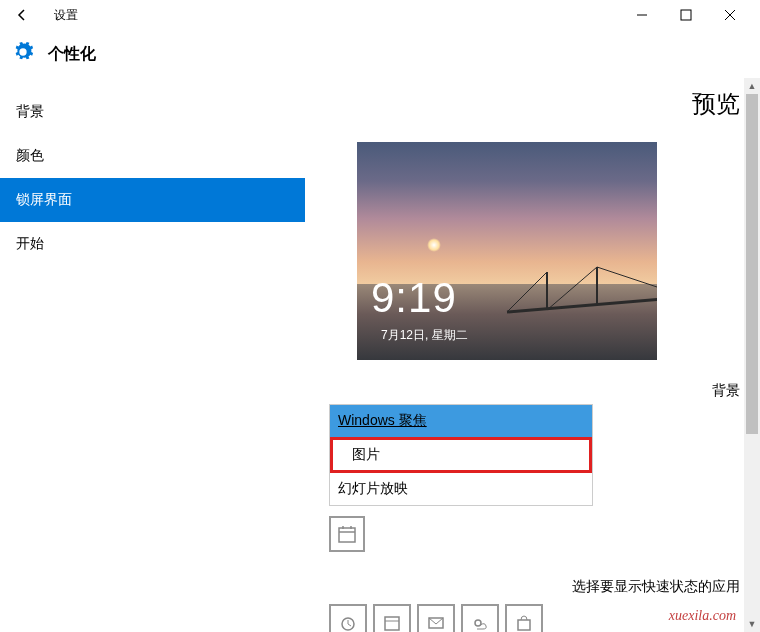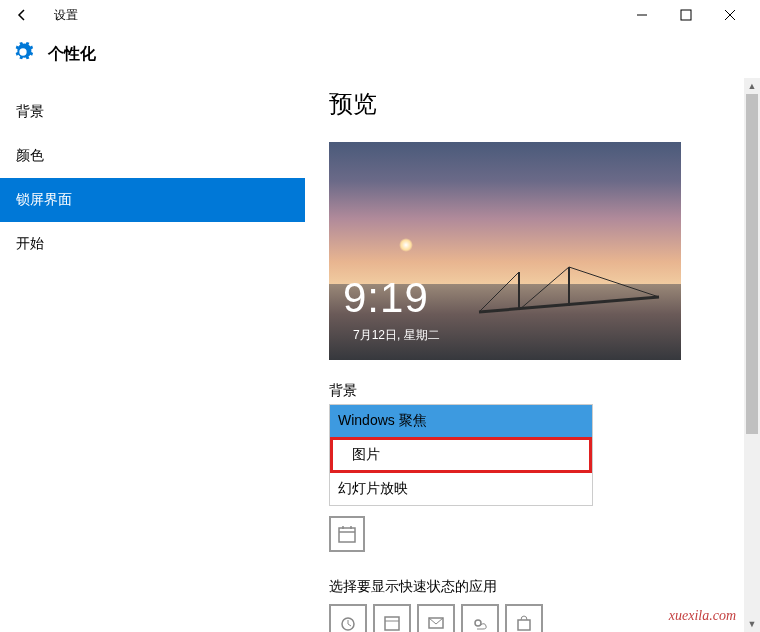--- a/index.html
+++ b/index.html
@@ -17,35 +17,35 @@
     .header .search { margin-left: auto; width: 282px; height: 32px; border: 1px solid #999; display: flex; align-items: center; padding: 0 10px; }
     .header .search input { border: none; outline: none; flex: 1; font-size: 13px; background: transparent; }
     .header .search .sicon { color: #666; }
     
     .body { display: flex; height: calc(100% - 78px); }
     
     .sidebar { width: 305px; padding-top: 12px; }
     .sidebar .item { height: 44px; display: flex; align-items: center; padding-left: 16px; font-size: 14px; color: #000; cursor: pointer; }
     .sidebar .item.active { background: #0078d7; color: #fff; }
     
-    .main { flex: 1; padding: 10px 20px 0 24px; position: relative; }
+    .main { flex: 1; padding: 10px 20px 0 24px; position: relative; text-align: right; }
     .main h2 { font-size: 24px; font-weight: 400; margin-bottom: 22px; }
     
-    .preview { width: 352px; height: 218px; position: relative; overflow: hidden; }
+    .preview { width: 300px; height: 218px; position: relative; overflow: hidden; margin-left: 28px; }
     .preview .sky { position: absolute; inset: 0; background: linear-gradient(to bottom, #4a5a7a 0%, #6b6a88 18%, #b08a9a 35%, #e8b590 55%, #f5d6a8 70%, #7a8a98 72%, #5a6a78 100%); }
     .preview .water { position: absolute; left:0; right:0; bottom:0; height: 35%; background: linear-gradient(to bottom, #9a8878 0%, #6a5a58 40%, #36383d 100%); }
     .preview .sun { position: absolute; left: 70px; top: 96px; width: 14px; height: 14px; background: radial-gradient(circle, #fff 0%, #ffe0a0 50%, transparent 70%); border-radius: 50%; }
     .preview svg.boat { position: absolute; left: 140px; top: 120px; }
     .preview .time { position: absolute; left: 14px; bottom: 38px; color: #fff; font-size: 42px; font-weight: 300; letter-spacing: 1px; }
     .preview .date { position: absolute; left: 24px; bottom: 16px; color: #fff; font-size: 12px; }
     
     .bglabel { margin-top: 22px; font-size: 14px; }
     .dropdown { width: 264px; margin-top: 4px; border: 1px solid #ccc; }
     .dropdown .opt { height: 32px; display: flex; align-items: center; padding-left: 8px; font-size: 14px; cursor: pointer; }
-    .dropdown .opt.sel { background: #3d9ae0; color: #000; }
+    .dropdown .opt.sel { background: #3d9ae0; color: #000; text-decoration: underline; }
     .dropdown .opt.hl { border: 3px solid #e02020; height: 36px; padding-left: 19px; }
     
     .calbtn { width: 36px; height: 36px; border: 2px solid #999; display: flex; align-items: center; justify-content: center; margin-top: 10px; cursor: pointer; color: #777; }
     
     .quicklabel { margin-top: 26px; font-size: 14px; }
     .quickrow { margin-top: 8px; display: flex; gap: 6px; }
     .qbtn { width: 38px; height: 38px; border: 2px solid #999; display: flex; align-items: center; justify-content: center; cursor: pointer; color: #777; }
     
     .scrollbar { position: absolute; right: 0; top: 78px; bottom: 0; width: 16px; background: #f0f0f0; }
     .scrollbar .arrow { height: 16px; display: flex; align-items: center; justify-content: center; color: #666; font-size: 9px; }

